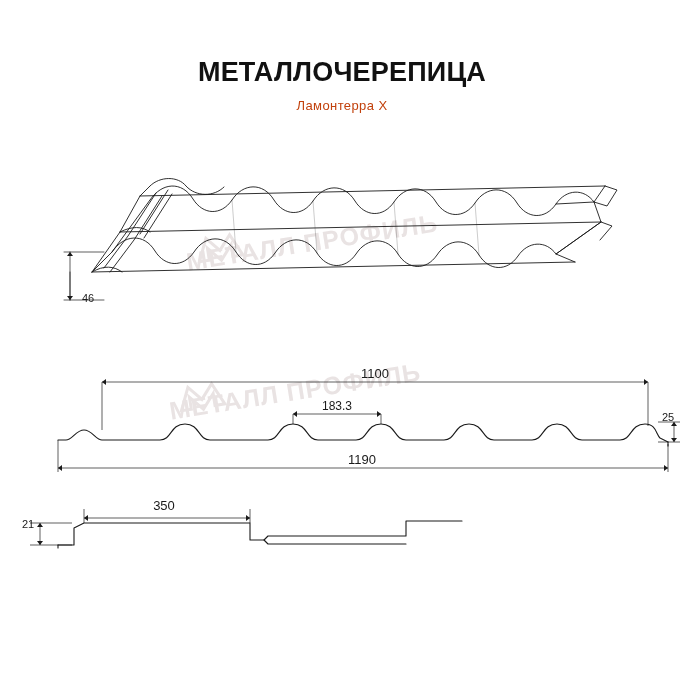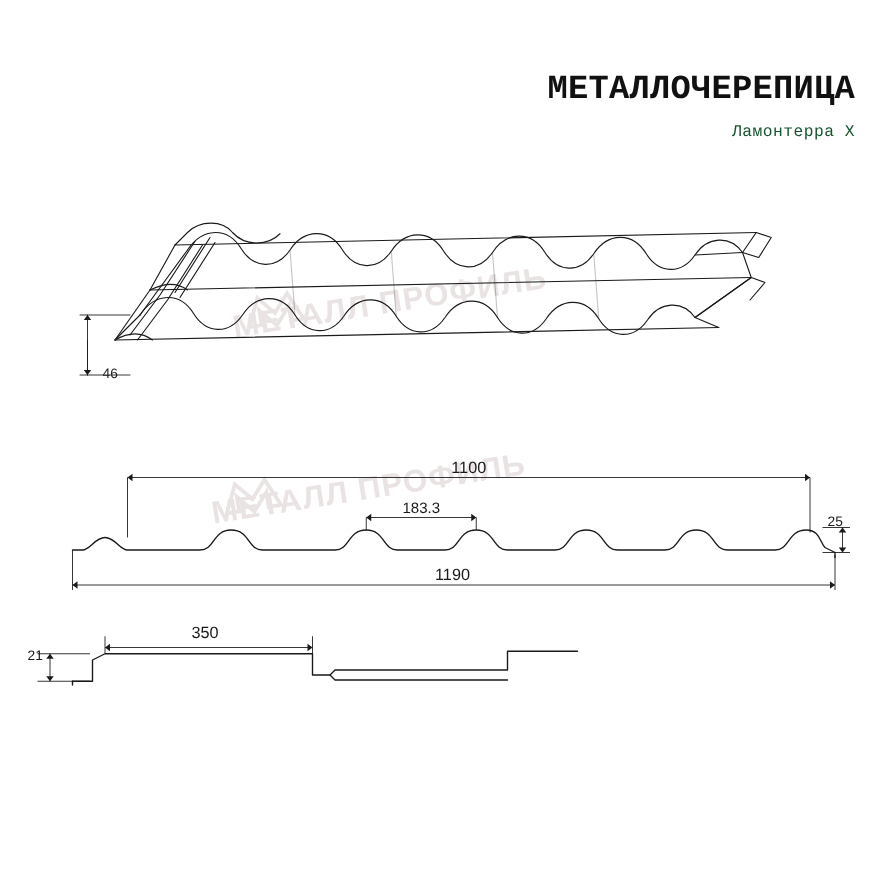--- a/index.html
+++ b/index.html
@@ -18,35 +18,34 @@
   .page {
     position: relative;
     width: 700px;
     height: 700px;
   }
   .title-block {
     position: absolute;
     left: 0;
     top: 58px;
     width: 684px;
-    text-align: right;
-    font-family: Liberation Mono, monospace;
+    text-align: center;
   }
   .title {
     font-size: 27px;
     font-weight: bold;
     letter-spacing: 0.2px;
     color: #111111;
     line-height: 1.1;
     margin: 0;
   }
   .subtitle {
     font-size: 13px;
     font-weight: normal;
-    color: #14532d;
+    color: #c2410c;
     margin-top: 10px;
     letter-spacing: 0.4px;
   }
   .drawing {
     position: absolute;
     left: 0;
     top: 0;
     width: 700px;
     height: 700px;
   }

